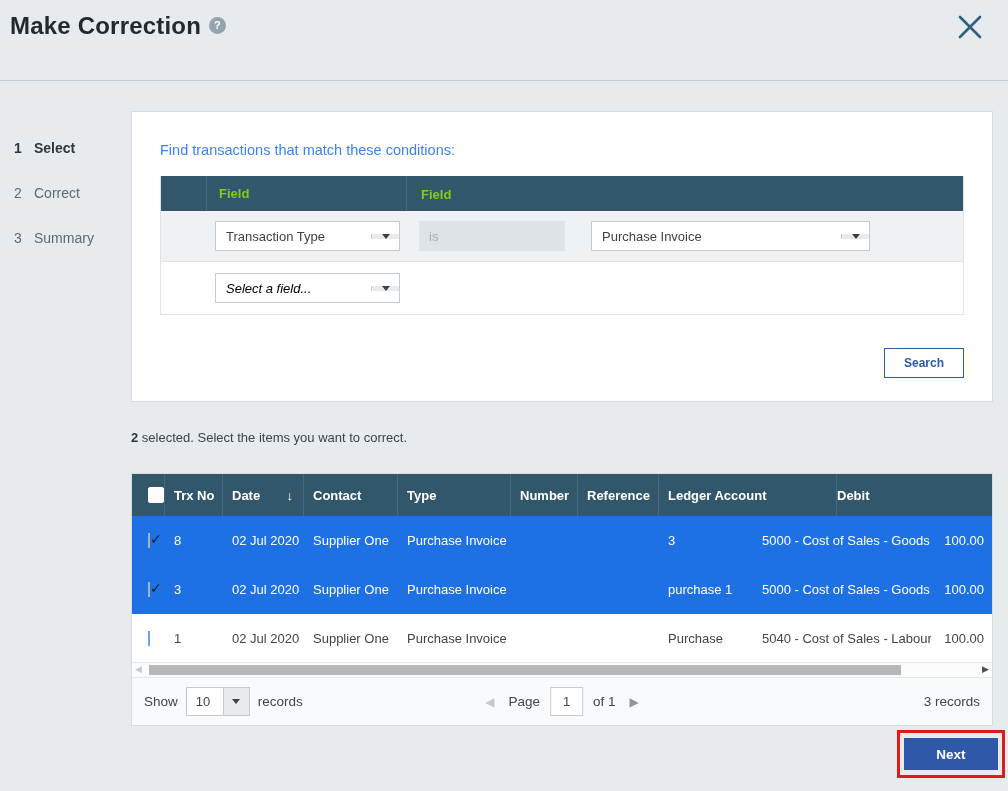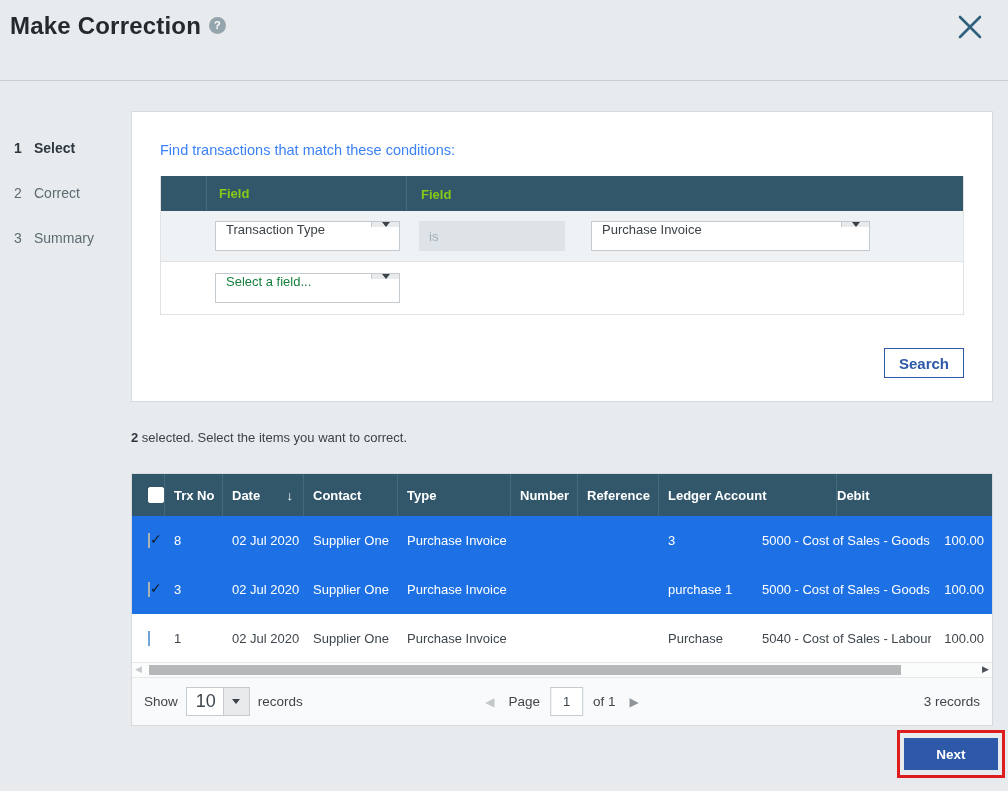--- a/index.html
+++ b/index.html
@@ -29,30 +29,30 @@
   .cond-head .c-field { width:200px; flex:none; padding-left:12px; border-right:1px solid #456b7e; height:100%; display:flex; align-items:center; }
   .cond-head .c-value { flex:1; padding-left:14px; }
   .cond-head span { color:#84cc16; font-size:13px; font-weight:bold; }
   .cond-row { display:flex; align-items:center; }
   .cond-row.first { height:51px; background:#eff2f4; border-bottom:1px solid #dfe3e6; }
   .cond-row.second { height:52px; background:#fff; }
   .cond-row .cell-spacer { width:46px; flex:none; }
   .cond-row .cell-field { width:200px; flex:none; }
   .cond-row .cell-value { flex:1; display:flex; align-items:center; }
 
-  .ddl { display:flex; height:30px; background:#fff; border:1px solid #c3cad0; align-items:flex-start; cursor:pointer; }
+  .ddl { display:flex; height:30px; background:#fff; border:1px solid #c3cad0; align-items:center; cursor:pointer; }
   .ddl .ddl-text { flex:1; font-size:13px; color:#3c4348; padding:0 10px; display:flex; align-items:center; white-space:nowrap; overflow:hidden; }
-  .ddl .ddl-text.placeholder { color:#15803d; }
+  .ddl .ddl-text.placeholder { color:#000000;font-style:italic; }
   .ddl .ddl-btn { width:28px; flex:none; background:#e8eaec; border-left:1px solid #c3cad0; display:flex; align-items:center; justify-content:center; }
   .tri-down { width:0; height:0; border-left:4px solid transparent; border-right:4px solid transparent; border-top:5px solid #3c4348; }
   .w185 { width:185px; margin-left:8px; }
   .op-box { width:146px; height:30px; margin-left:12px; background:#dde3e6; color:#a3afb6; font-size:13px; display:flex; align-items:center; padding-left:10px; }
   .val-ddl { width:279px; margin-left:26px; }
 
-  .search-btn { position:absolute; right:28px; top:236px; width:80px; height:30px; background:#fff; border:1px solid #2e59a8; color:#2e59a8; font-size:15px; font-weight:bold; font-family:inherit; cursor:pointer; }
+  .search-btn { position:absolute; right:28px; top:236px; width:80px; height:30px; background:#fff; border:1px solid #2e59a8; color:#2e59a8; font-size:12px; font-weight:bold; font-family:inherit; cursor:pointer; }
 
   
   .sel-note { position:absolute; left:131px; top:430px; font-size:13px; color:#3b4349; }
   .sel-note b { color:#2e373d; }
 
   
   .records { position:absolute; left:131px; top:473px; width:862px; background:#fff; border:1px solid #d5dbdf; }
   .r-head { display:flex; height:42px; background:#32576b; align-items:center; color:#fff; font-size:13px; font-weight:bold; }
   .r-head > div { padding-left:9px; border-right:1px solid #45697c; height:100%; display:flex; align-items:center; }
   .r-head > div:last-child { border-right:none; }
@@ -78,21 +78,21 @@
 
   
   .hscroll { position:relative; height:15px; background:#fbfcfc; border-bottom:1px solid #e4e8ea; }
   .hs-thumb { position:absolute; left:17px; top:2px; width:752px; height:10px; background:#b5b7b8; cursor:pointer; }
   .hs-left { position:absolute; left:3px; top:1px; font-size:9px; color:#c6cbce; cursor:pointer; }
   .hs-right { position:absolute; right:3px; top:1px; font-size:9px; color:#4a5257; cursor:pointer; }
 
   
   .t-foot { display:flex; align-items:center; height:47px; background:#f9fafb; padding:0 12px; font-size:13.5px; color:#3e464c; position:relative; }
   .show-select { display:flex; height:29px; margin:0 8px; cursor:pointer; }
-  .show-select .ss-val { width:38px; background:#fff; border:1px solid #c5cbd0; display:flex; align-items:center; padding-left:9px; font-size:18px; }
+  .show-select .ss-val { width:38px; background:#fff; border:1px solid #c5cbd0; display:flex; align-items:center; padding-left:9px; font-size:13px; }
   .show-select .ss-btn { width:26px; background:#e8eaec; border:1px solid #c5cbd0; border-left:none; display:flex; align-items:center; justify-content:center; }
   .pager { position:absolute; left:50%; transform:translateX(-50%); display:flex; align-items:center; }
   .pg-arrow { font-size:12px; cursor:pointer; }
   .pg-arrow.prev { color:#c3c8cb; margin-right:14px; }
   .pg-arrow.next { color:#8d959a; margin-left:14px; }
   .pg-input { width:33px; height:29px; border:1px solid #c5cbd0; text-align:center; font-size:13px; font-family:inherit; color:#3e464c; margin:0 10px; }
   .total-records { margin-left:auto; }
 
   
   .next-anno { position:absolute; left:897px; top:730px; width:108px; height:48px; border:3px solid #dd1d1d; display:flex; align-items:center; justify-content:center; }

